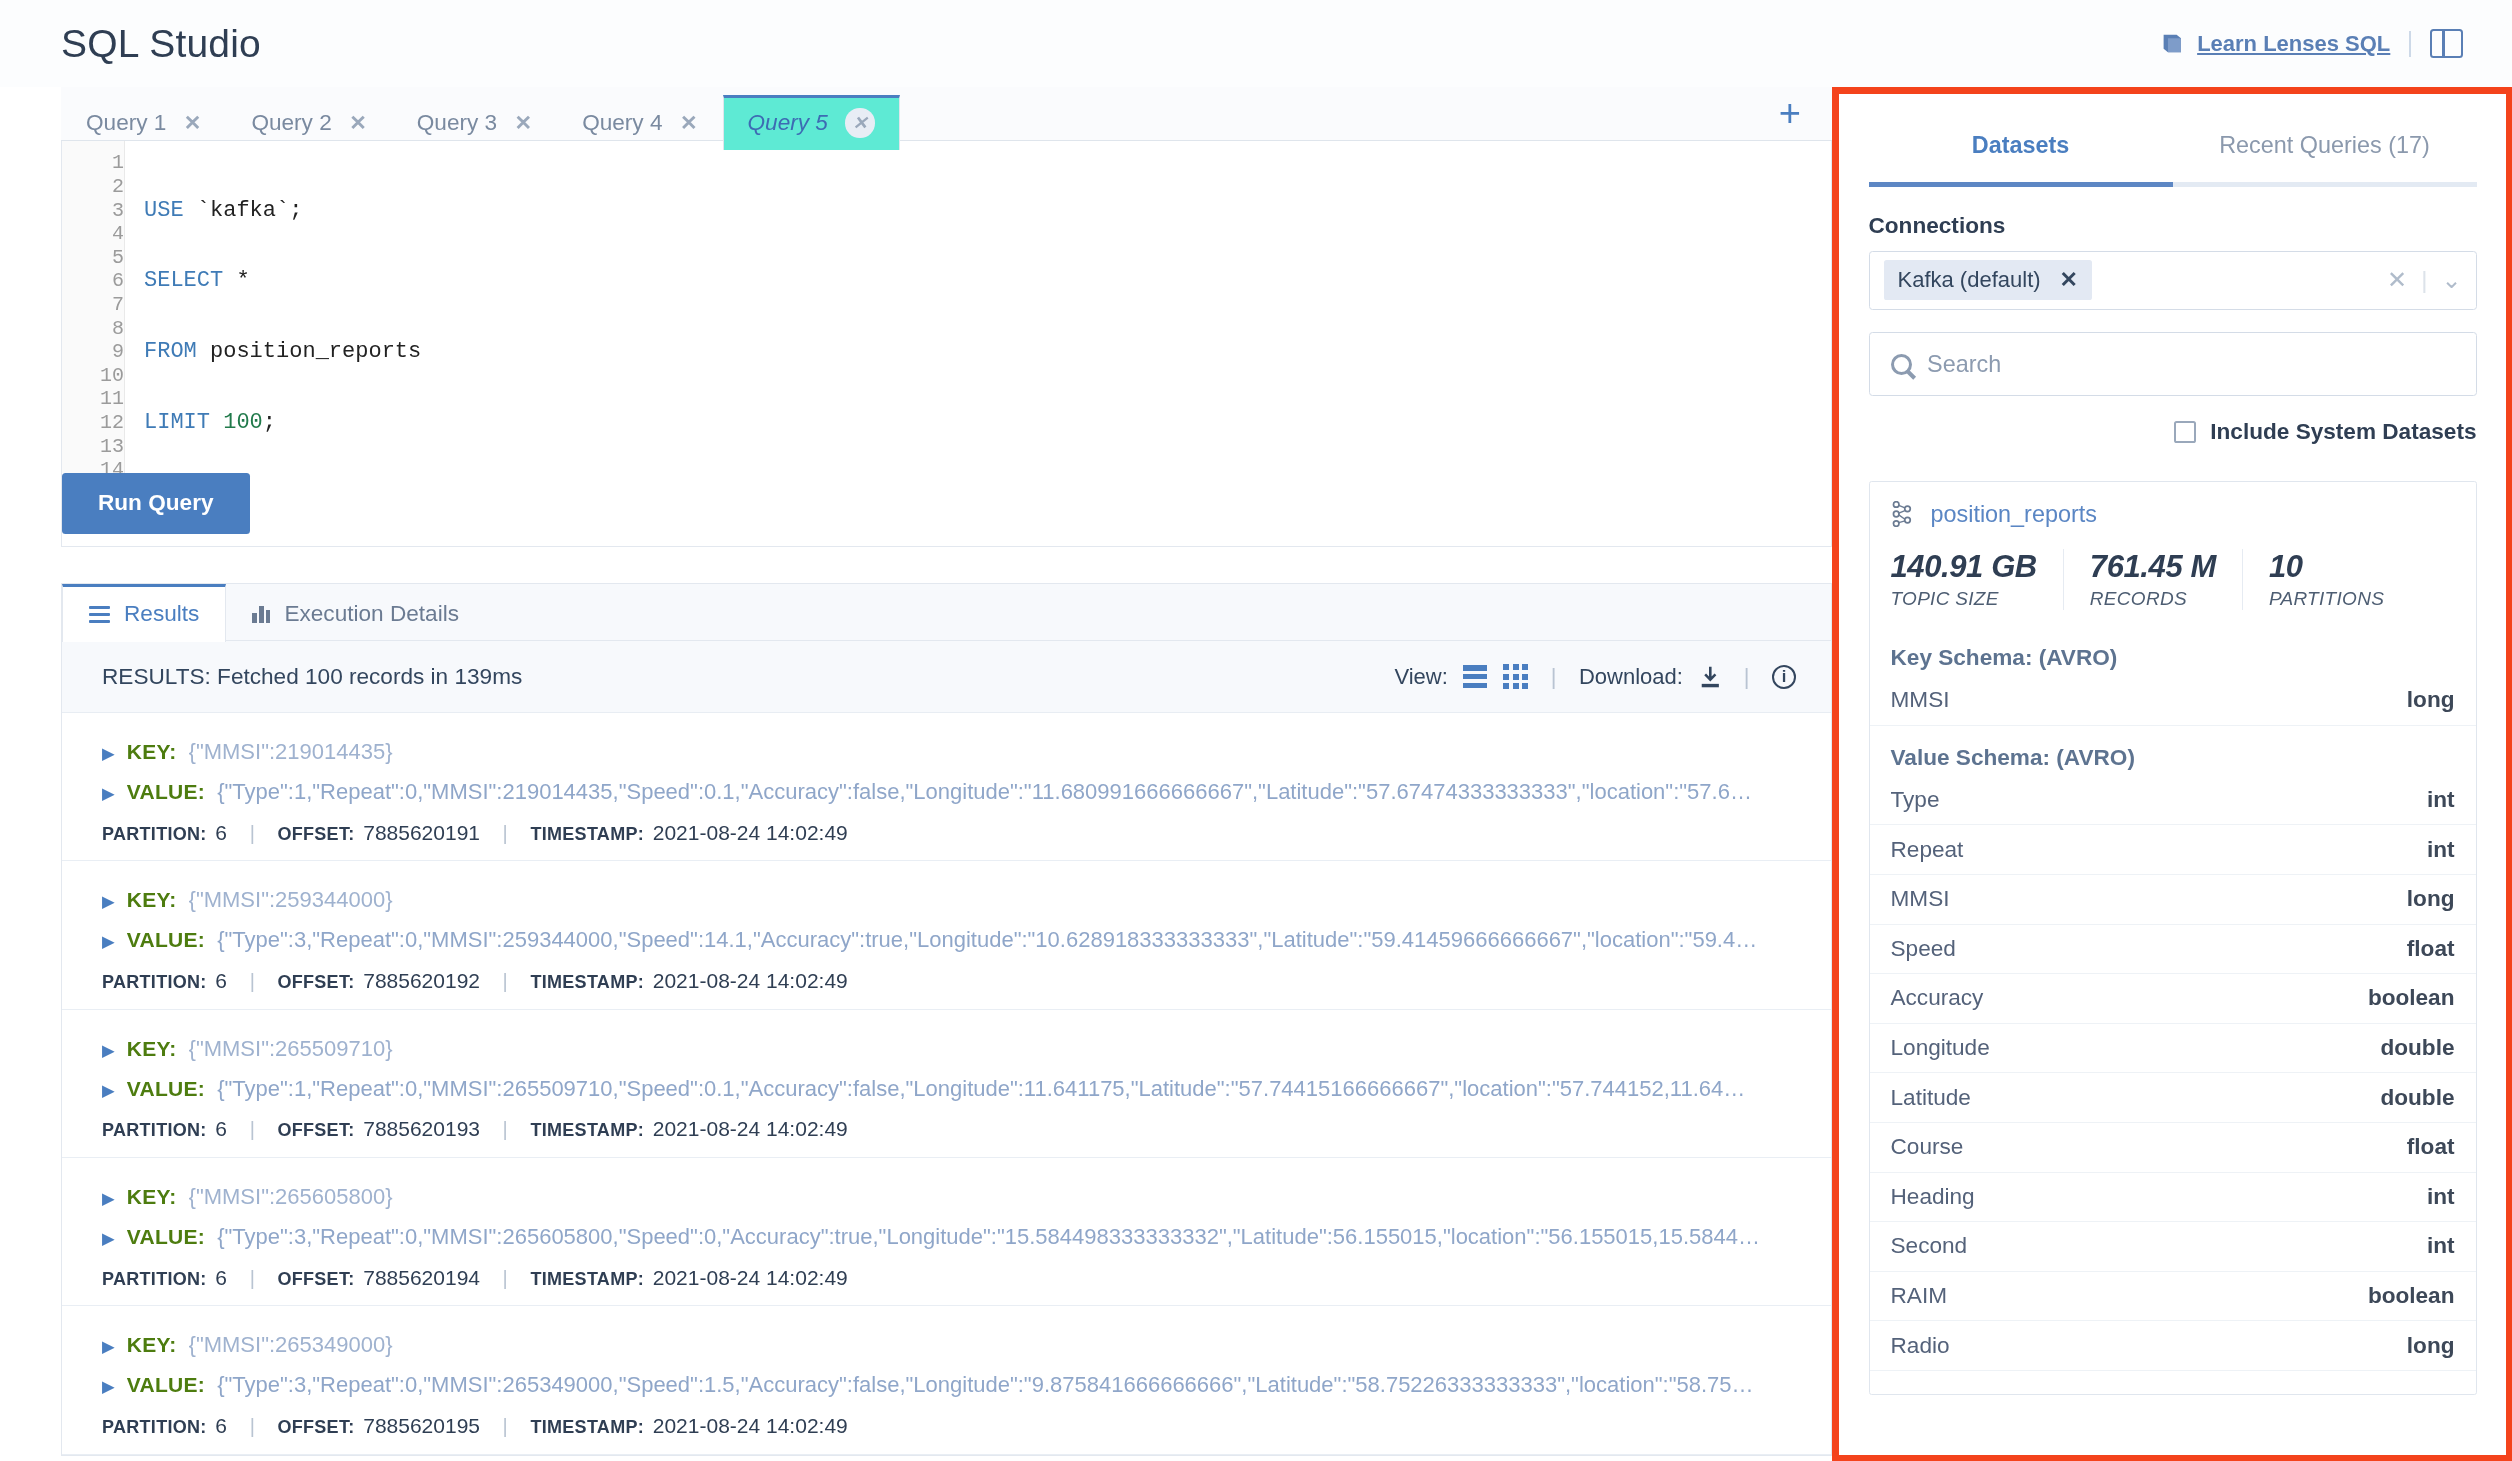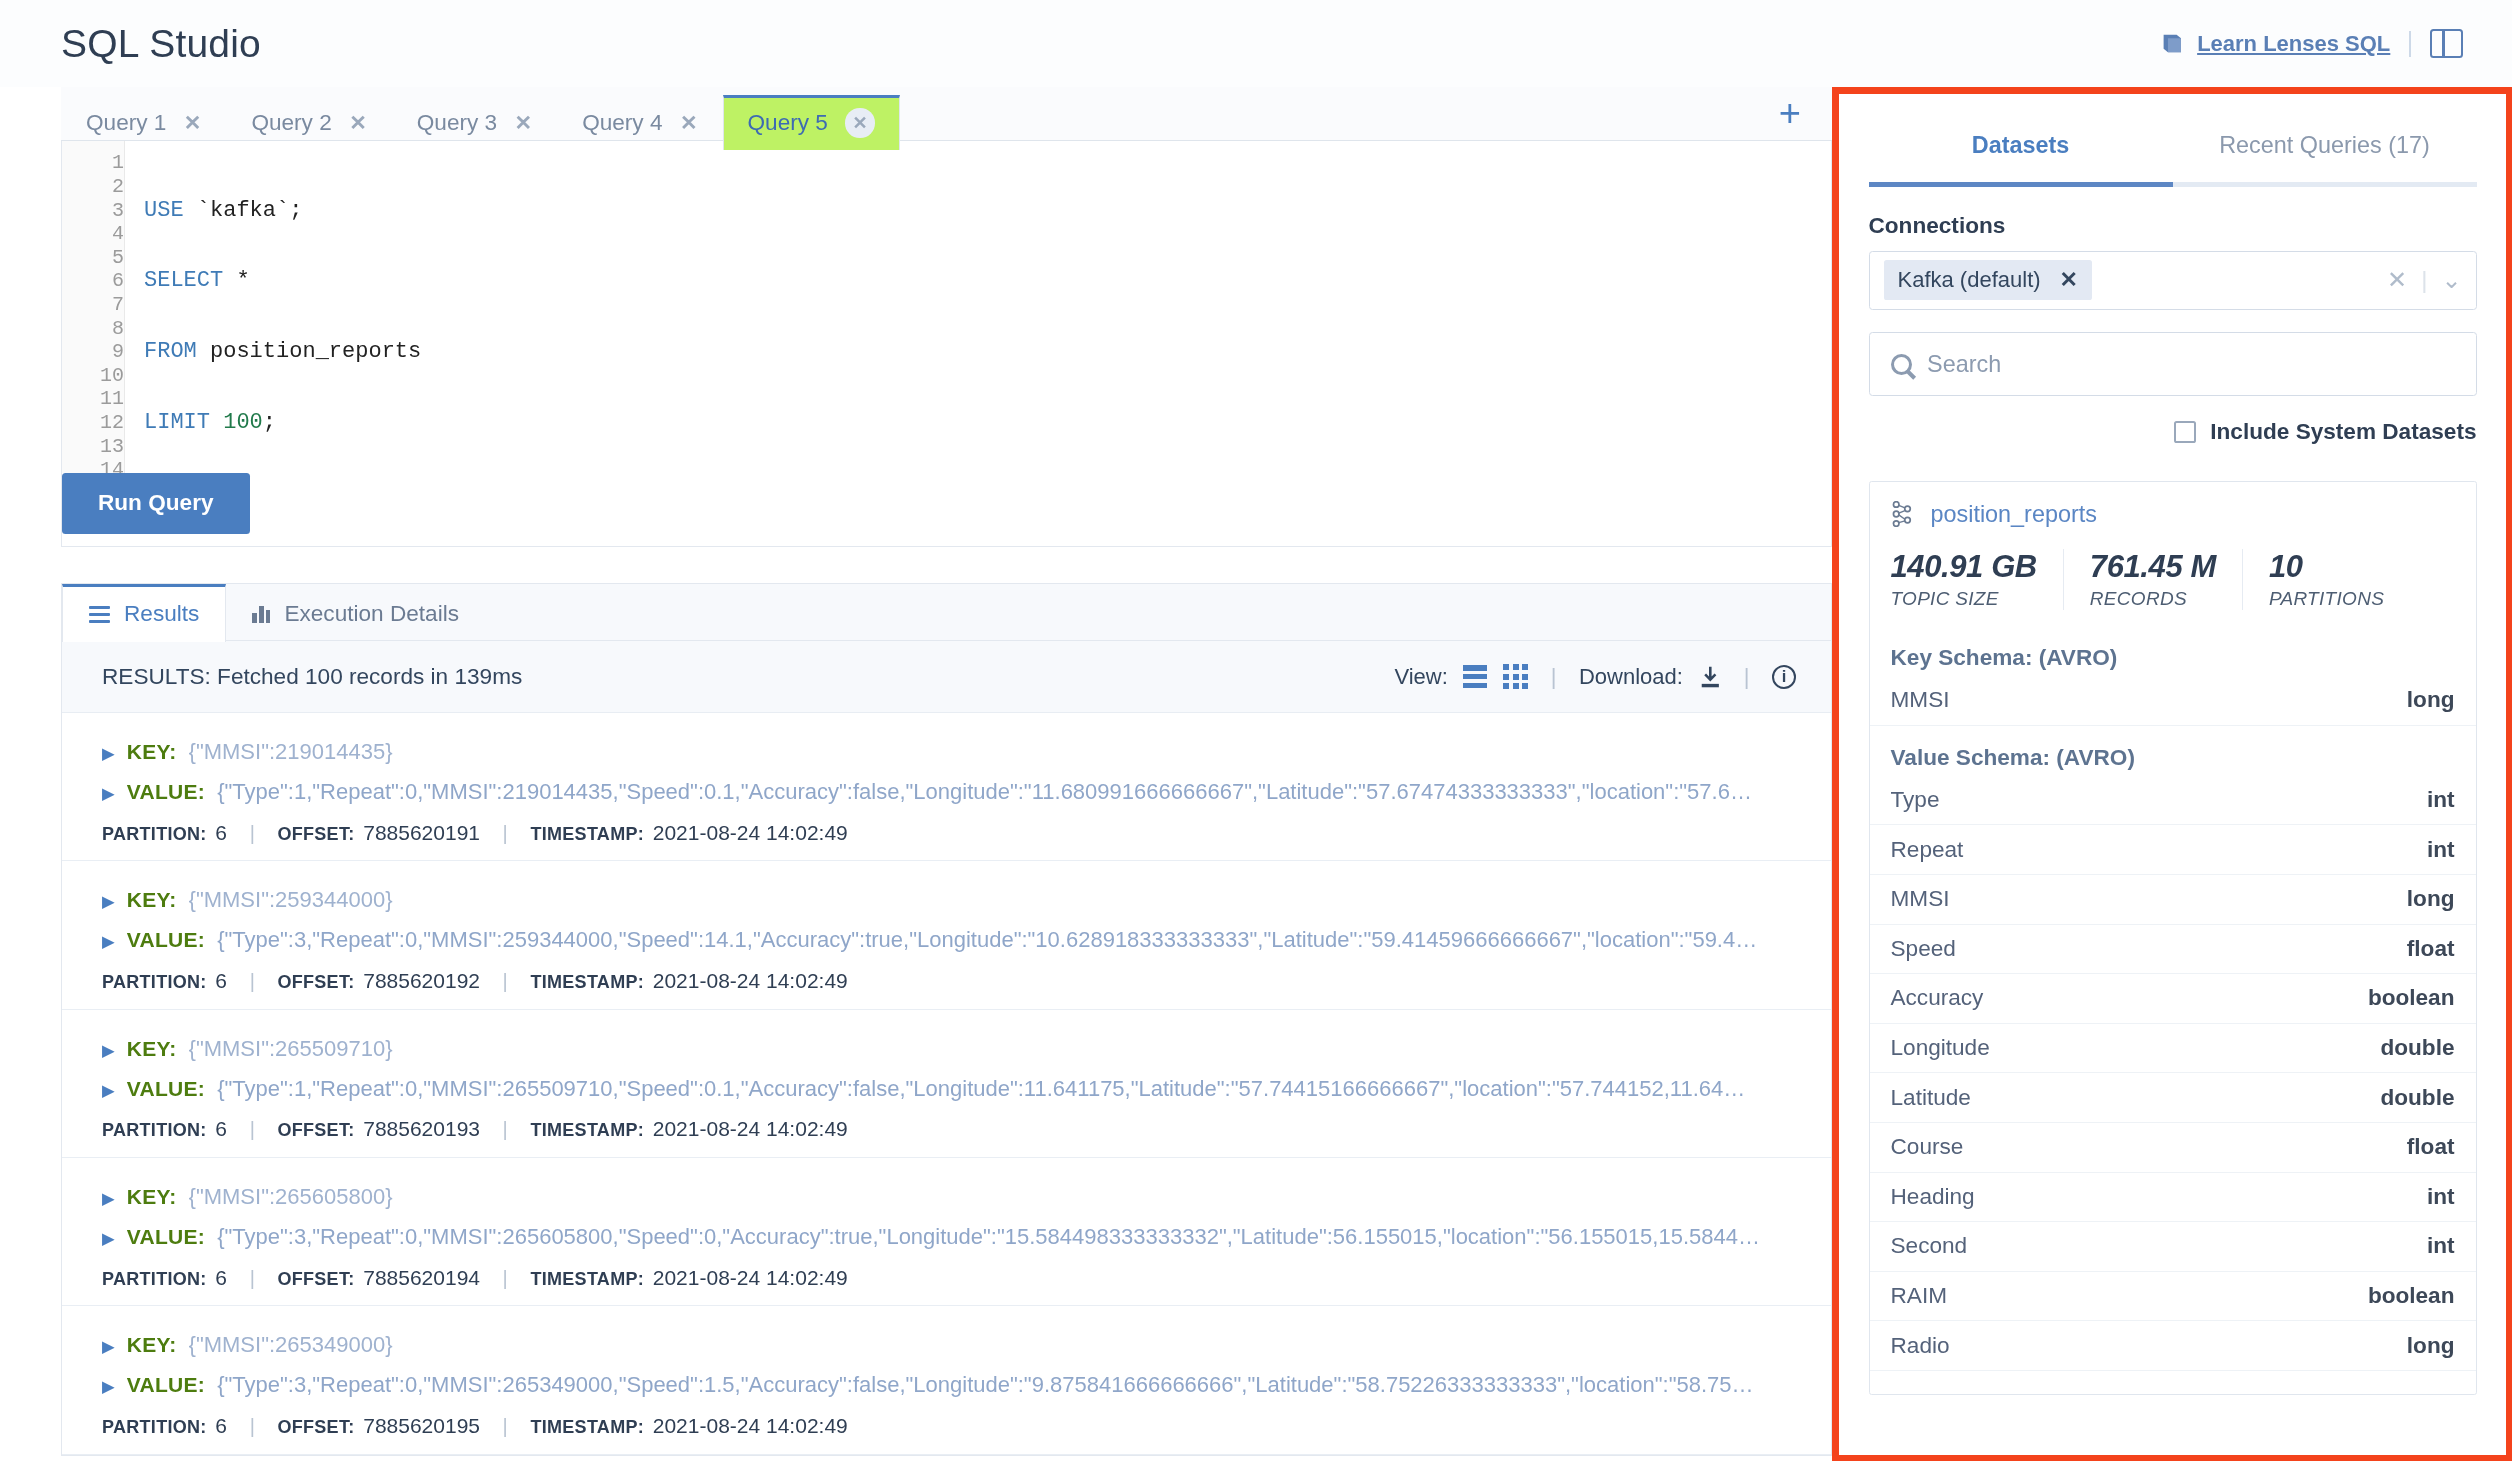--- a/index.html
+++ b/index.html
@@ -41,24 +41,24 @@
   }
   .qtab {
     display:flex; align-items:center; gap:17.4px;
     padding: 0 24px; font-size: 22.6px; color:#7a8aa0; cursor:pointer;
     border-top: 3.5px solid transparent;
     border-left: 1.7px solid transparent; border-right: 1.7px solid transparent;
     position:relative; top:8px;
   }
   .qtab .tclose { color:#9aa8bb; font-size:21px; font-weight:700; }
   .qtab.active {
-    background:#bef264; color:#3d6bb3; font-weight:400;
+    background:#5eead4; color:#3d6bb3; font-weight:400;
     border-top: 3.5px solid #4a7ec0;
     border-left:1.7px solid #dfe5ec; border-right:1.7px solid #dfe5ec;
-    margin-bottom:-1.7px; padding-bottom:1.7px;
+    margin-bottom:-1.7px; padding-bottom:1.7px;font-style:italic;
   }
   .qtab.active .tclose { background:#e8edf5; border-radius:50%; width:29.5px;height:29.5px;display:flex;align-items:center;justify-content:center;font-size:18px;}
   .tab-add { margin-left:auto; display:flex; align-items:center; padding:0 31px; font-size:38px; color:#4a7ec0; cursor:pointer; font-weight:300;}
   .editor { display:flex; height: 332px; font-family:"Liberation Mono", monospace; font-size:22px; }
   .gutter {
     width: 63px; background:#fafafa; border-right:0.9px solid #e9e9e9;
     padding-top: 10.4px; text-align:right; color:#9b9b9b; font-size:20px; line-height:23.6px;
   }
   .code { padding: 10.4px 0 0 19px; line-height:23.6px; white-space:pre; color:#222; }
   .kw { color:#3f7bb6; }

